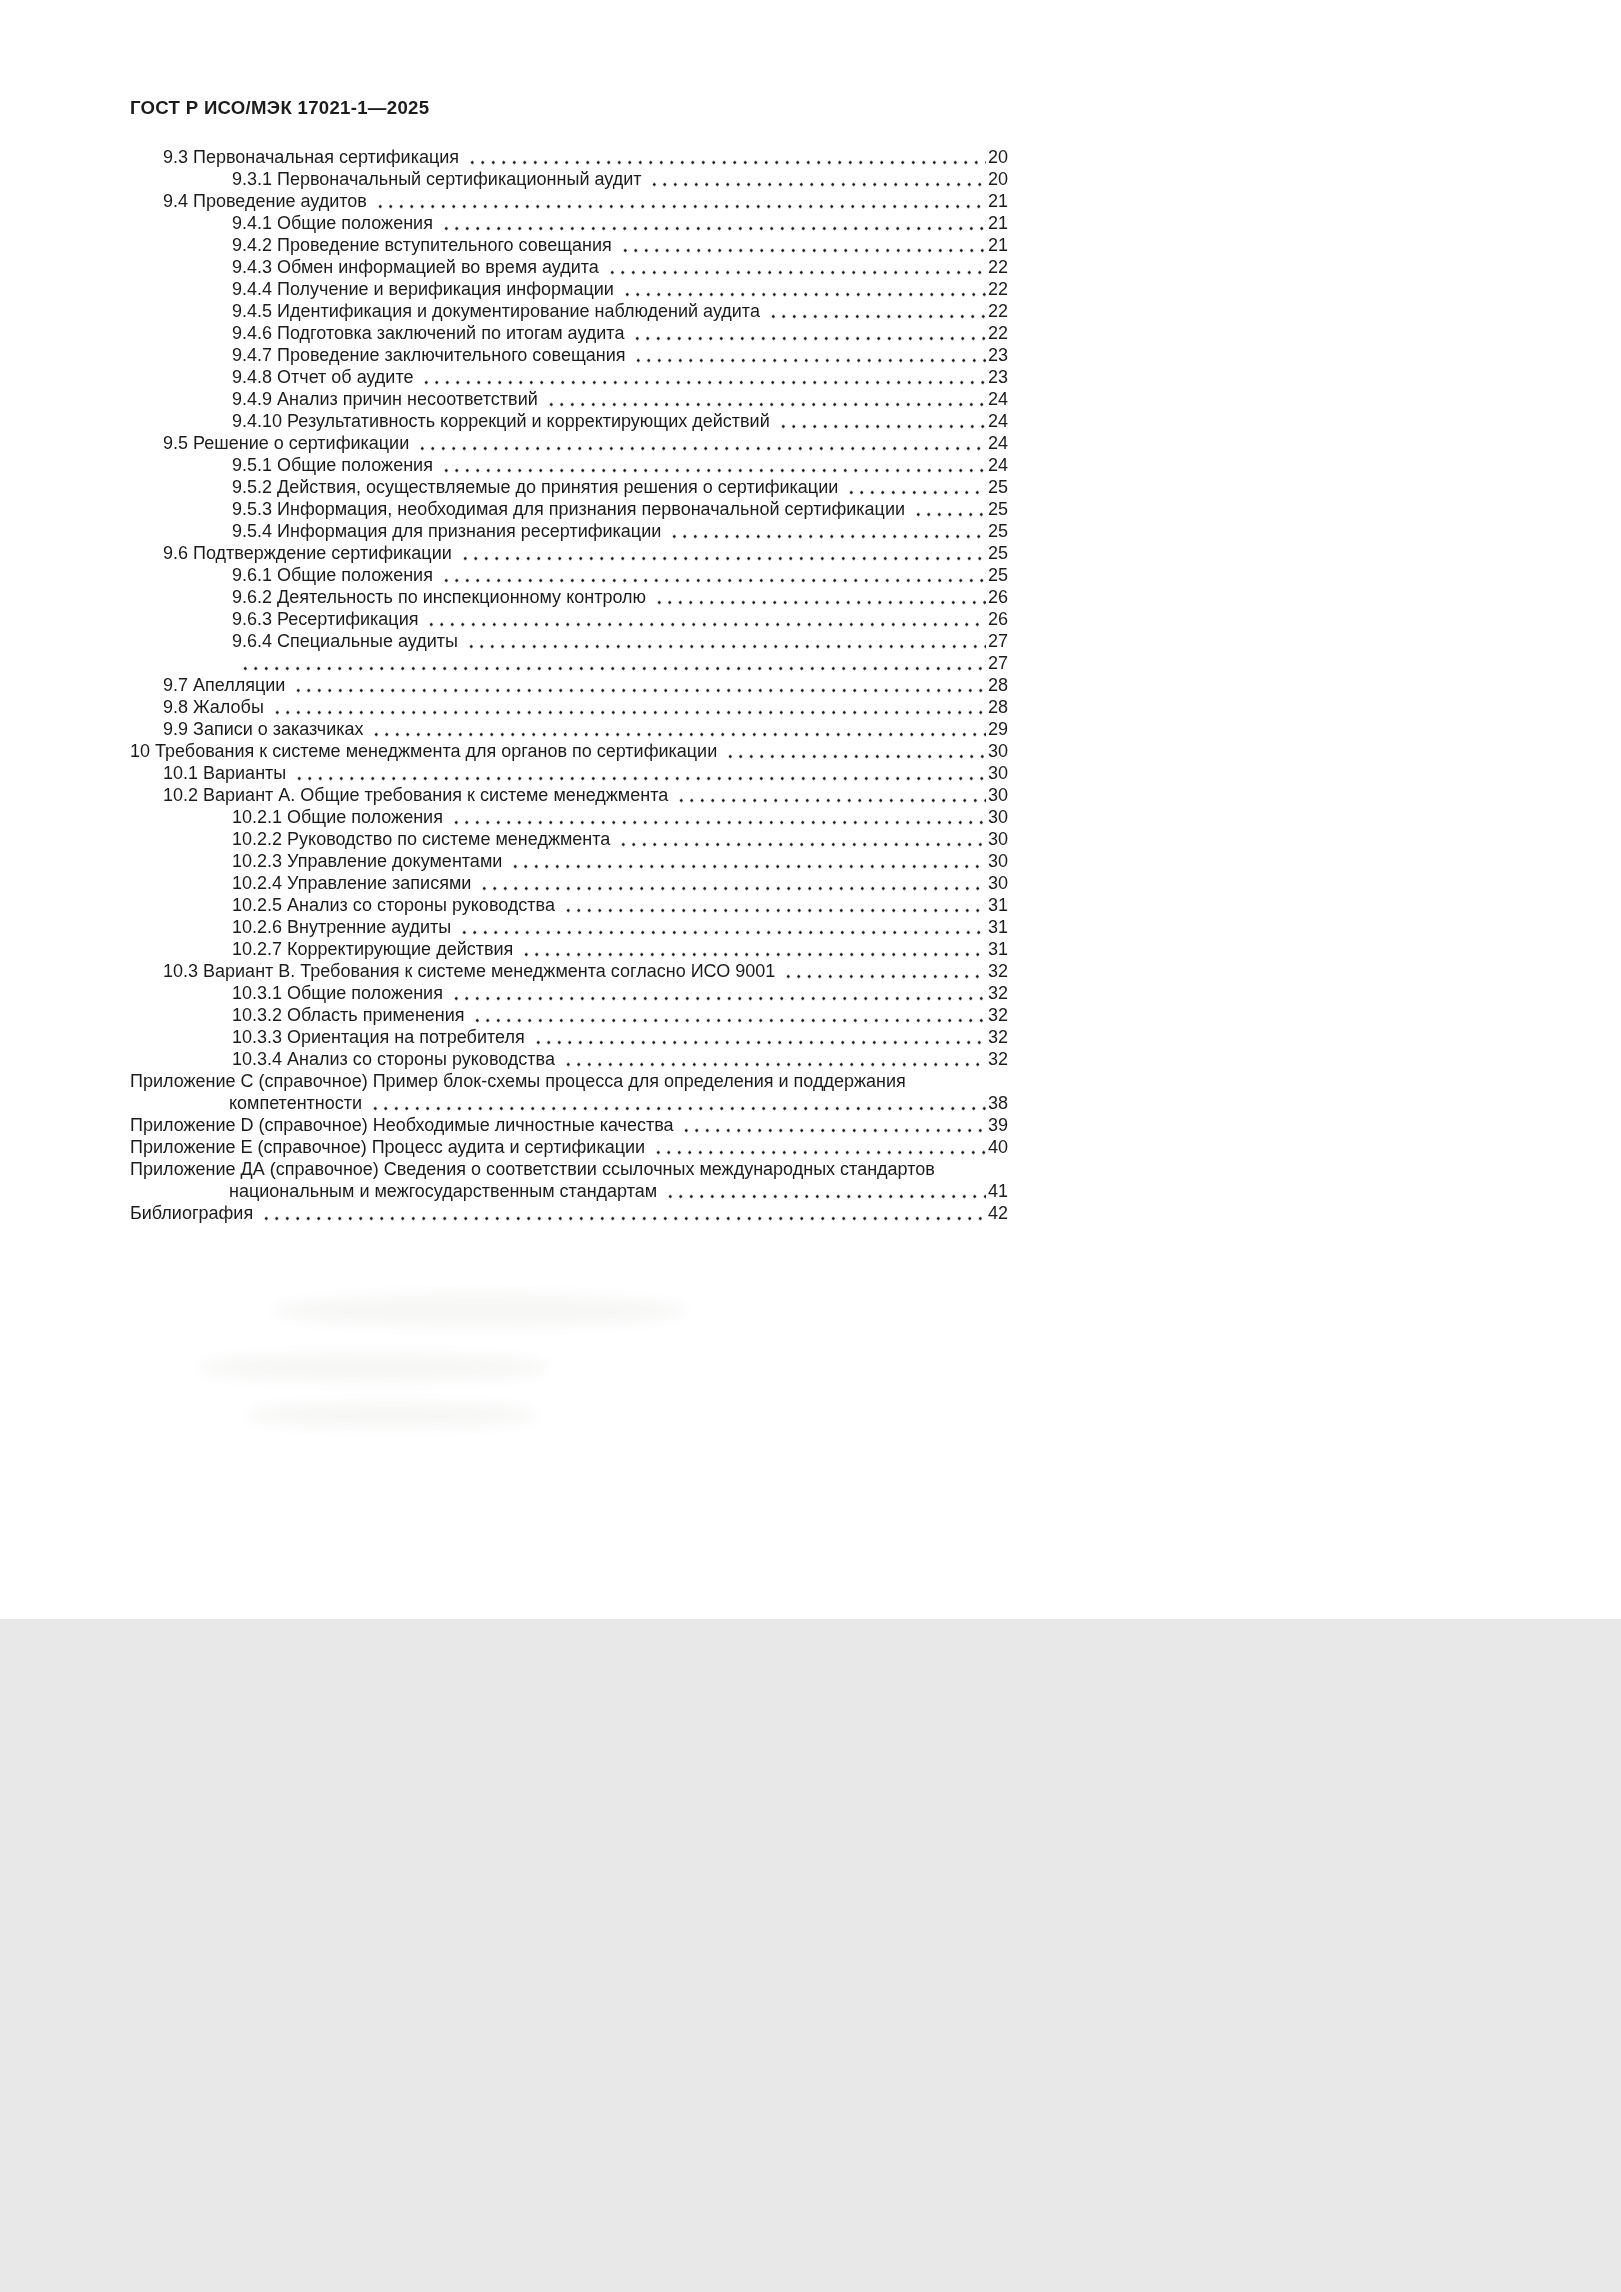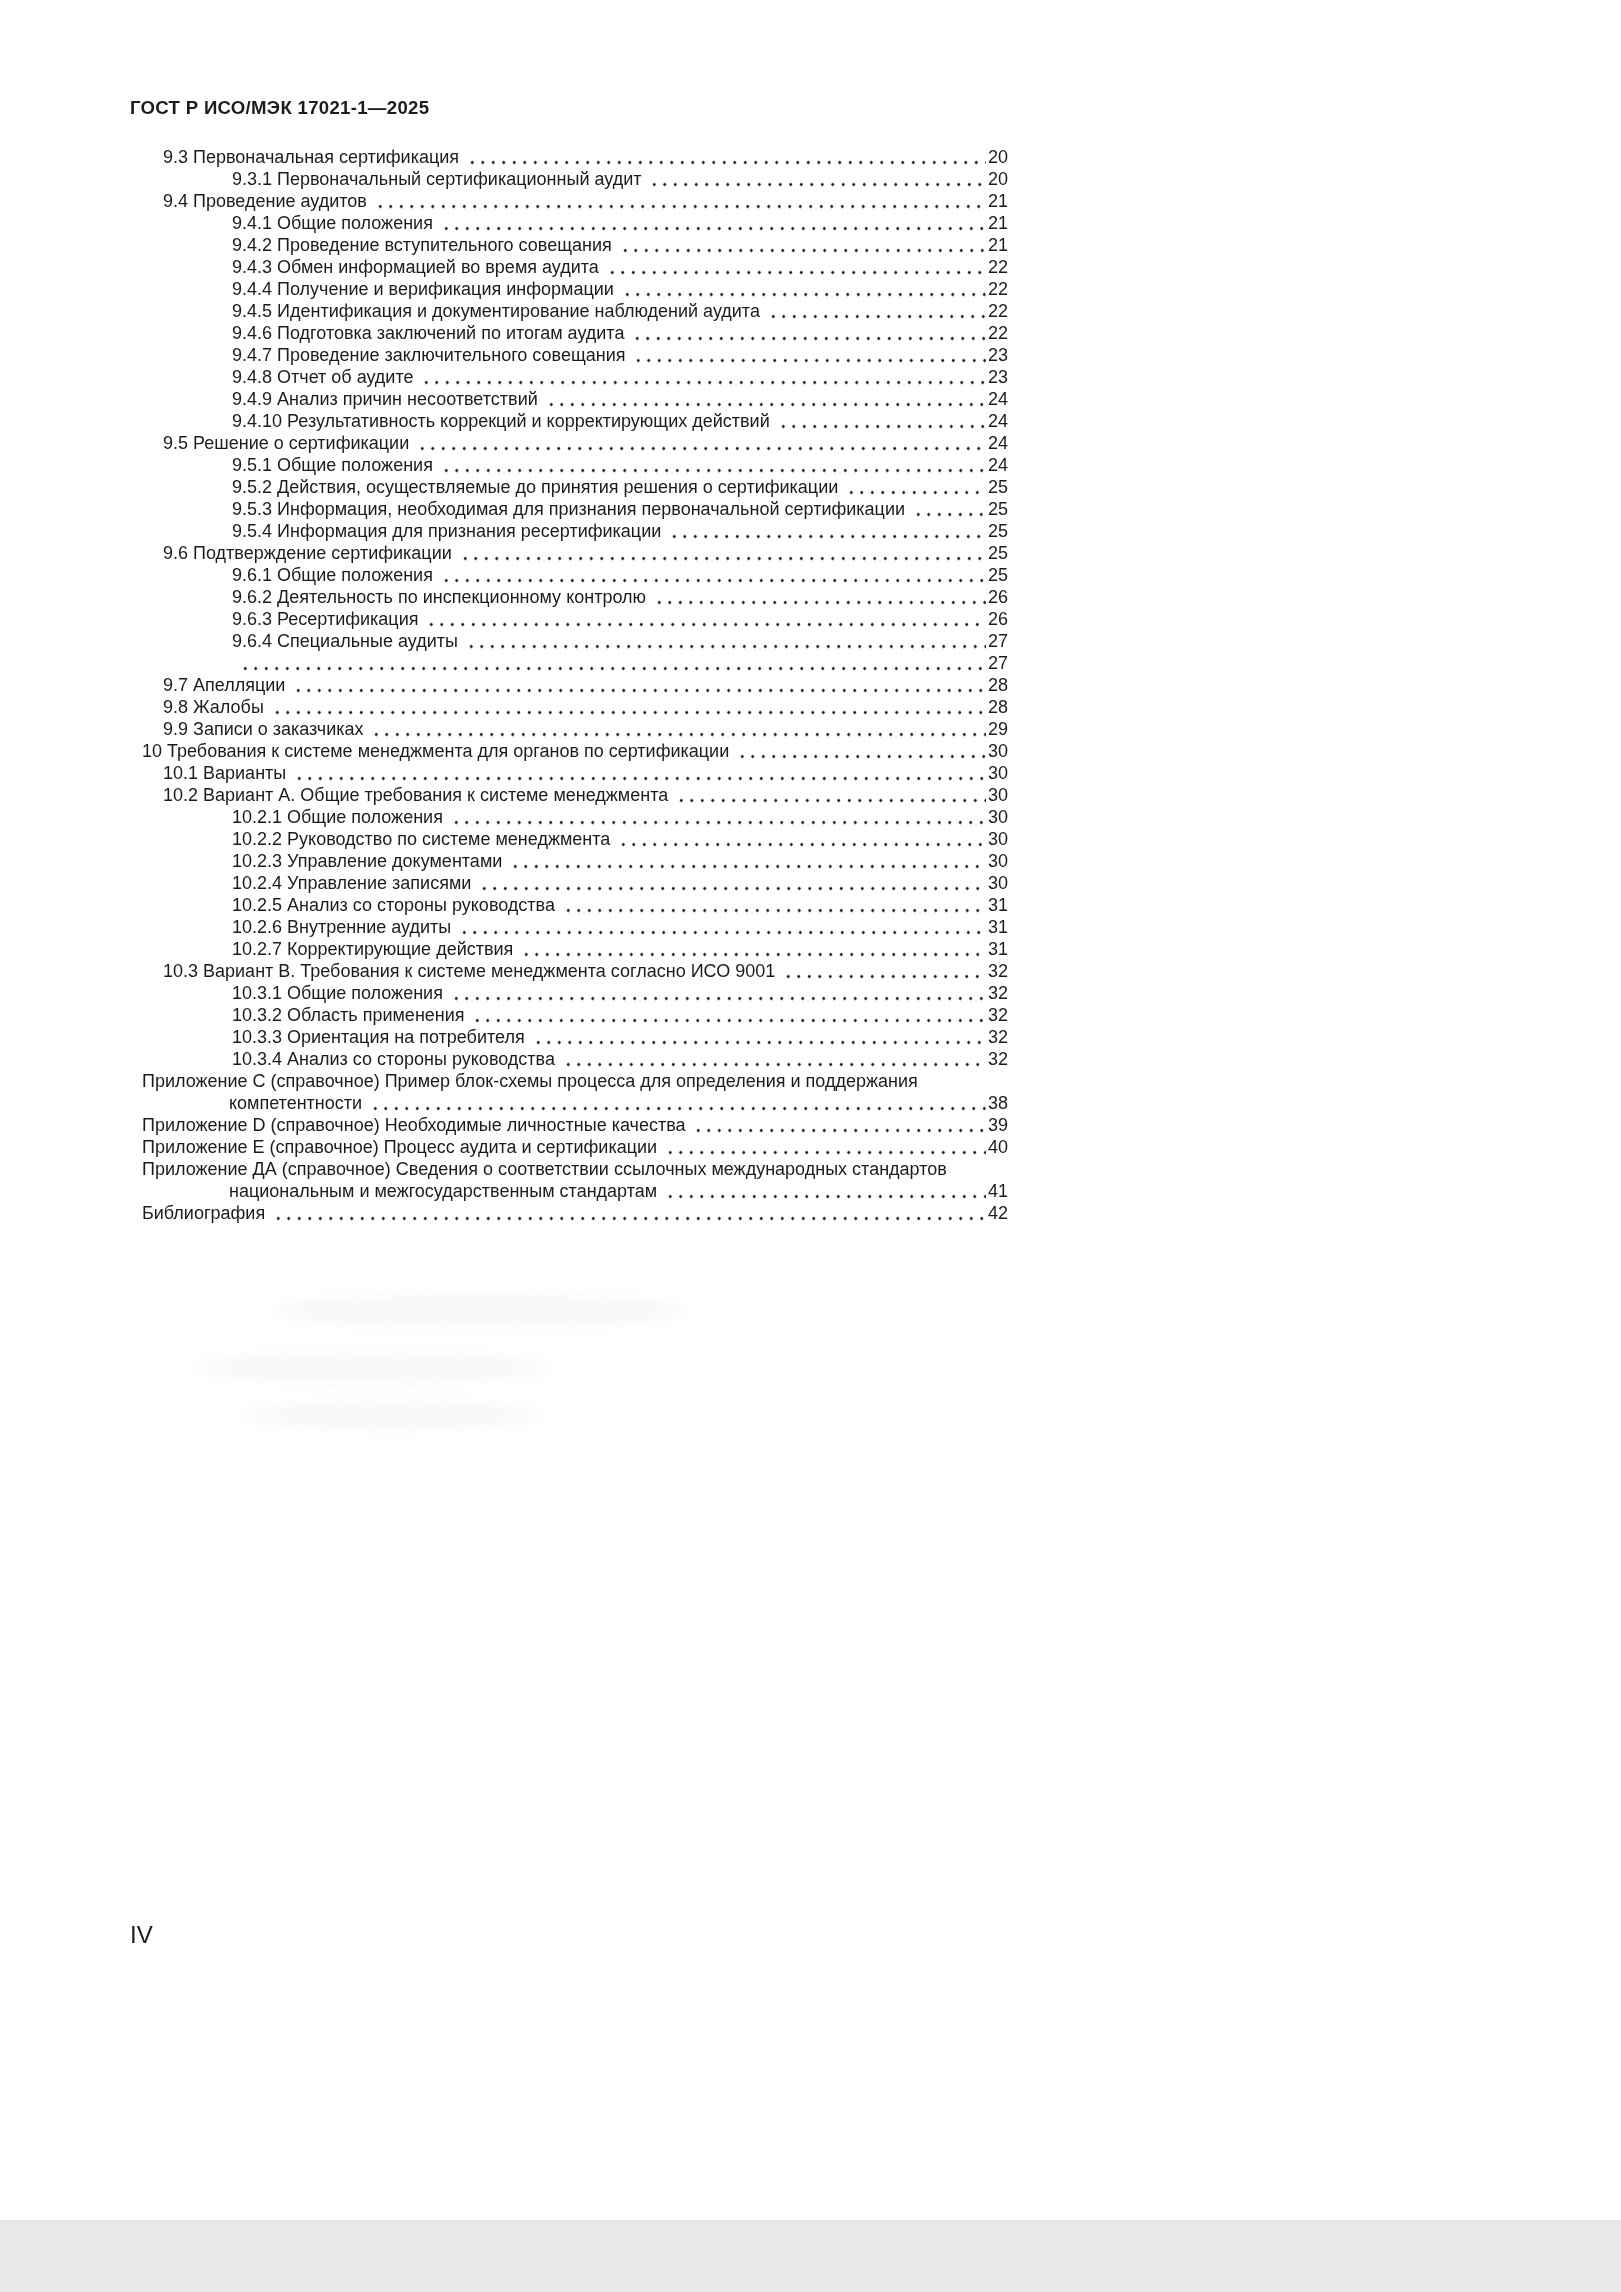--- a/index.html
+++ b/index.html
@@ -4,21 +4,21 @@
 <style>
   * { margin: 0; padding: 0; box-sizing: border-box; }
   html, body { background: #e8e8e8; }
   body {
     font-family: "Liberation Sans", sans-serif;
     color: #1c1c1c;
   }
   .page {
     position: relative;
     width: 1621px;
-    height: 2220px;
+    height: 1619px;
     background: #ffffff;
     overflow: hidden;
   }
   .doc-header {
     position: absolute;
     left: 130px;
     top: 97px;
     font-size: 18.6px;
     font-weight: bold;
     letter-spacing: 0.3px;
@@ -26,21 +26,21 @@
   }
   .toc {
     position: absolute;
     left: 130px;
     top: 146px;
     width: 878px;
     font-size: 18px;
     line-height: 22px;
   }
   .toc-row { display: flex; }
-  .toc-row.lvl-0 { margin-left: 12px; text-align: center; }
+  .toc-row.lvl-0 { margin-left: 0; text-align: center; }
   .toc-row.lvl-1 { margin-left: 33px; }
   .toc-row.lvl-2 { margin-left: 102px; }
   .toc-row.lvl-3 { margin-left: 99px; justify-content: flex-end; }
   .toc-text { white-space: nowrap; }
   .leader {
     flex: 1 1 auto;
     min-width: 5.9px;
     margin-left: 5.9px;
     margin-right: 2px;
     background-image: radial-gradient(circle, #1c1c1c 1.3px, rgba(0,0,0,0) 1.5px);

